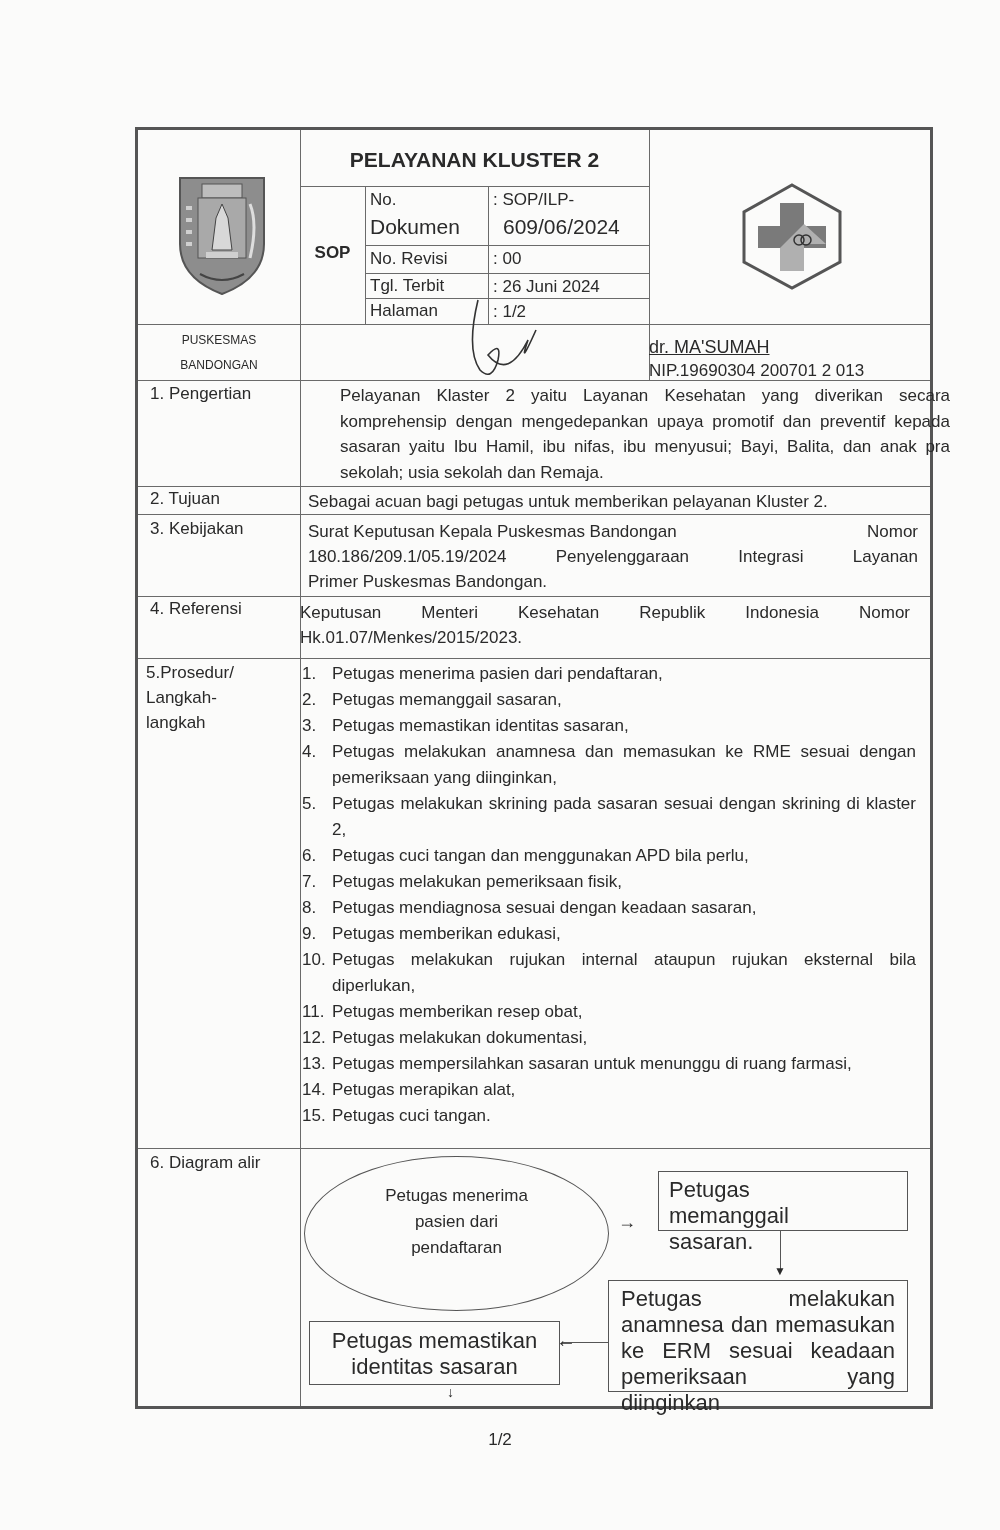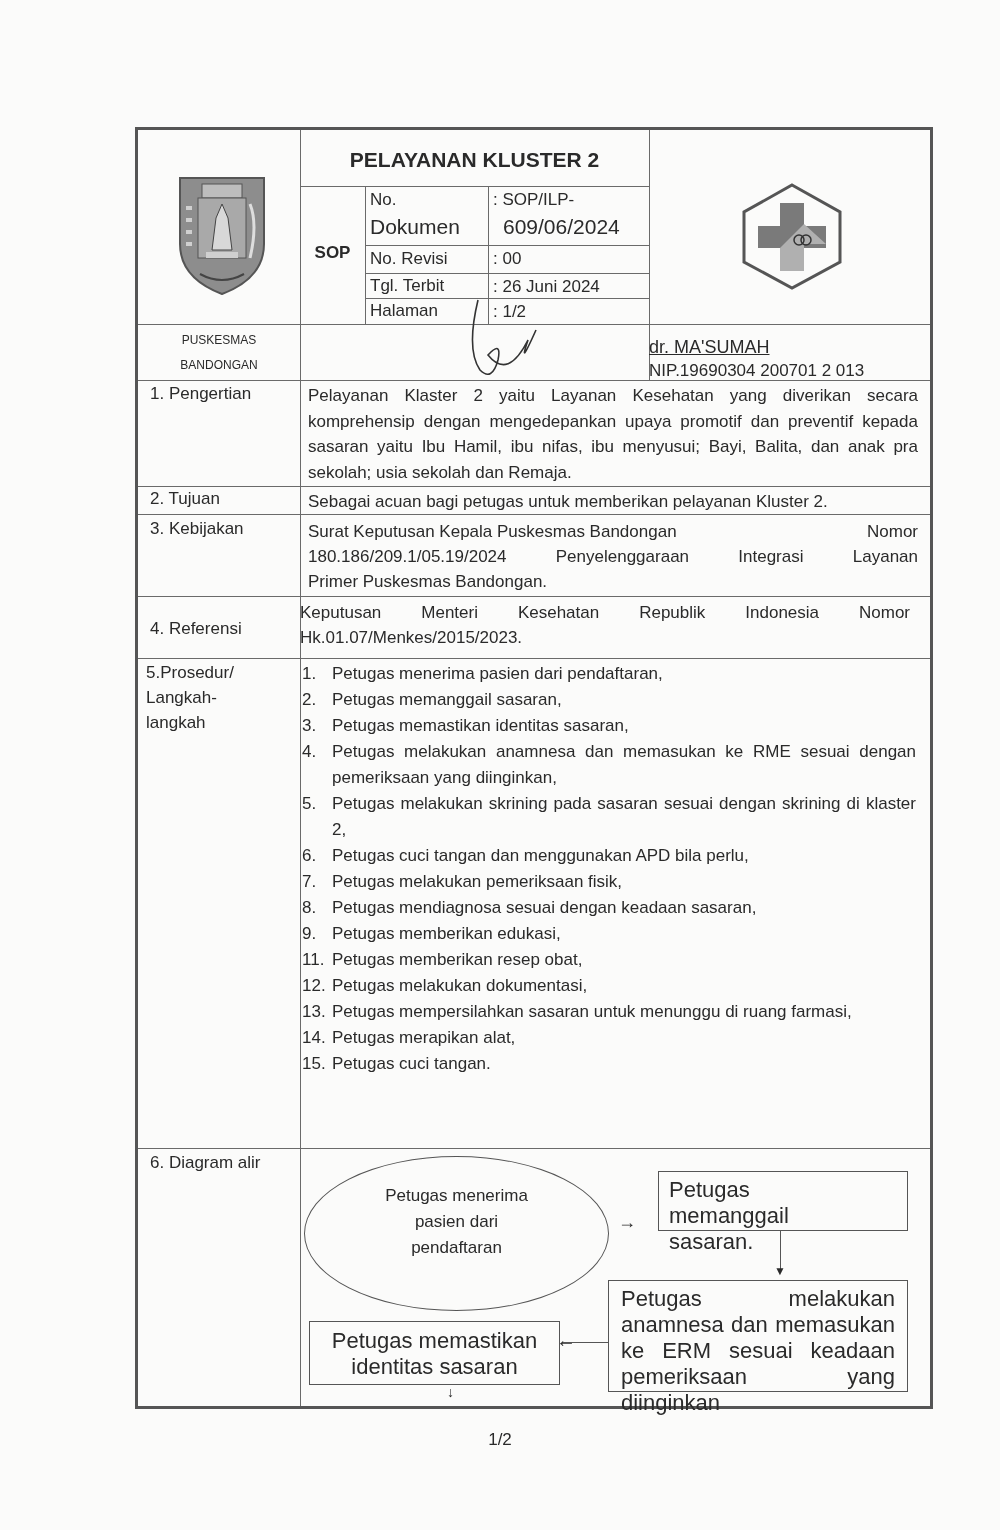--- a/index.html
+++ b/index.html
@@ -3,21 +3,21 @@
 <meta charset="utf-8">
 <style>
   html, body { margin:0; padding:0; }
   body { width:1000px; height:1530px; background:#fbfbfa; position:relative; font-family:"Liberation Sans", sans-serif; color:#2a2a2a; overflow:hidden; }
   .sheet { position:absolute; left:135px; top:127px; width:798px; height:1282px; border:3px solid #555; box-sizing:border-box; }
   .abs { position:absolute; }
   .hl { position:absolute; height:0; border-top:1.5px solid #6a6a6a; }
   .vl { position:absolute; width:0; border-left:1.5px solid #6a6a6a; }
   .txt { font-size:17px; line-height:24px; }
   .title { font-weight:bold; font-size:21px; }
-  .just { text-align:justify; text-align-last:auto; }
+  .just { text-align:justify; text-align-last:auto;margin-left:32px; }
   .jl { text-align:justify; text-align-last:justify; display:block; }
   ol.steps { list-style:none; margin:0; padding:0; }
   ol.steps li { position:relative; padding-left:30px; font-size:17px; line-height:26px; text-align:justify; }
   ol.steps li .num { position:absolute; left:0; top:0; }
   .box { position:absolute; border:1.5px solid #555; box-sizing:border-box; font-size:22px; line-height:26px; }
   .ellipse { position:absolute; border:1.5px solid #555; border-radius:50%; box-sizing:border-box; text-align:center; font-size:17px; line-height:26px; }
   .sig { position:absolute; }
 </style>
 </head>
 <body>
@@ -114,41 +114,42 @@
   <div class="abs txt" style="left:12px; top:387px;">3.  Kebijakan</div>
   <div class="abs" style="left:170px; top:389px; width:610px; font-size:17px; line-height:25px;">
     <div style="display:flex; justify-content:space-between;">
       <span>Surat Keputusan Kepala Puskesmas Bandongan</span>
       <span>Nomor</span>
     </div>
     <span class="jl">180.186/209.1/05.19/2024 Penyelenggaraan Integrasi Layanan</span>
     <div>Primer Puskesmas Bandongan.</div>
   </div>
 
-  <div class="abs txt" style="left:12px; top:467px;margin-top:20px;">4.  Referensi</div>
+  <div class="abs txt" style="left:12px; top:467px;">4.  Referensi</div>
   <div class="abs" style="left:162px; top:470px; width:610px; font-size:17px; line-height:25px;">
     <span class="jl">Keputusan Menteri Kesehatan Republik Indonesia Nomor</span>
     <div>Hk.01.07/Menkes/2015/2023.</div>
   </div>
 
   <div class="abs" style="left:8px; top:530px; font-size:17px; line-height:25px;">
     <div>5.Prosedur/</div>
     <div>Langkah-</div>
     <div>langkah</div>
   </div>
   <ol class="steps abs" id="steps" style="left:164px; top:531px; width:614px;">
       <li><span class="num">1.</span><span>Petugas menerima pasien dari pendaftaran,</span></li>
       <li><span class="num">2.</span><span>Petugas memanggail sasaran,</span></li>
       <li><span class="num">3.</span><span>Petugas memastikan identitas sasaran,</span></li>
       <li><span class="num">4.</span><span>Petugas melakukan anamnesa dan memasukan ke RME sesuai dengan pemeriksaan yang diinginkan,</span></li>
       <li><span class="num">5.</span><span>Petugas melakukan skrining pada sasaran sesuai dengan skrining di klaster 2,</span></li>
       <li><span class="num">6.</span><span>Petugas cuci tangan dan menggunakan APD bila perlu,</span></li>
       <li><span class="num">7.</span><span>Petugas melakukan pemeriksaan fisik,</span></li>
       <li><span class="num">8.</span><span>Petugas mendiagnosa sesuai dengan keadaan sasaran,</span></li>
       <li><span class="num">9.</span><span>Petugas memberikan edukasi,</span></li>
+      <li><span class="num">10.</span><span>Petugas melakukan rujukan internal ataupun rujukan eksternal bila diperlukan,</span></li>
       <li><span class="num">11.</span><span>Petugas memberikan resep obat,</span></li>
       <li><span class="num">12.</span><span>Petugas melakukan dokumentasi,</span></li>
       <li><span class="num">13.</span><span>Petugas mempersilahkan sasaran untuk menunggu di ruang farmasi,</span></li>
       <li><span class="num">14.</span><span>Petugas merapikan alat,</span></li>
       <li><span class="num">15.</span><span>Petugas  cuci tangan.</span></li>
     </ol>
 
   <div class="abs txt" style="left:12px; top:1021px;">6.  Diagram alir</div>
 
   <div class="ellipse" style="left:166px; top:1026px; width:305px; height:155px; padding-top:26px;">

